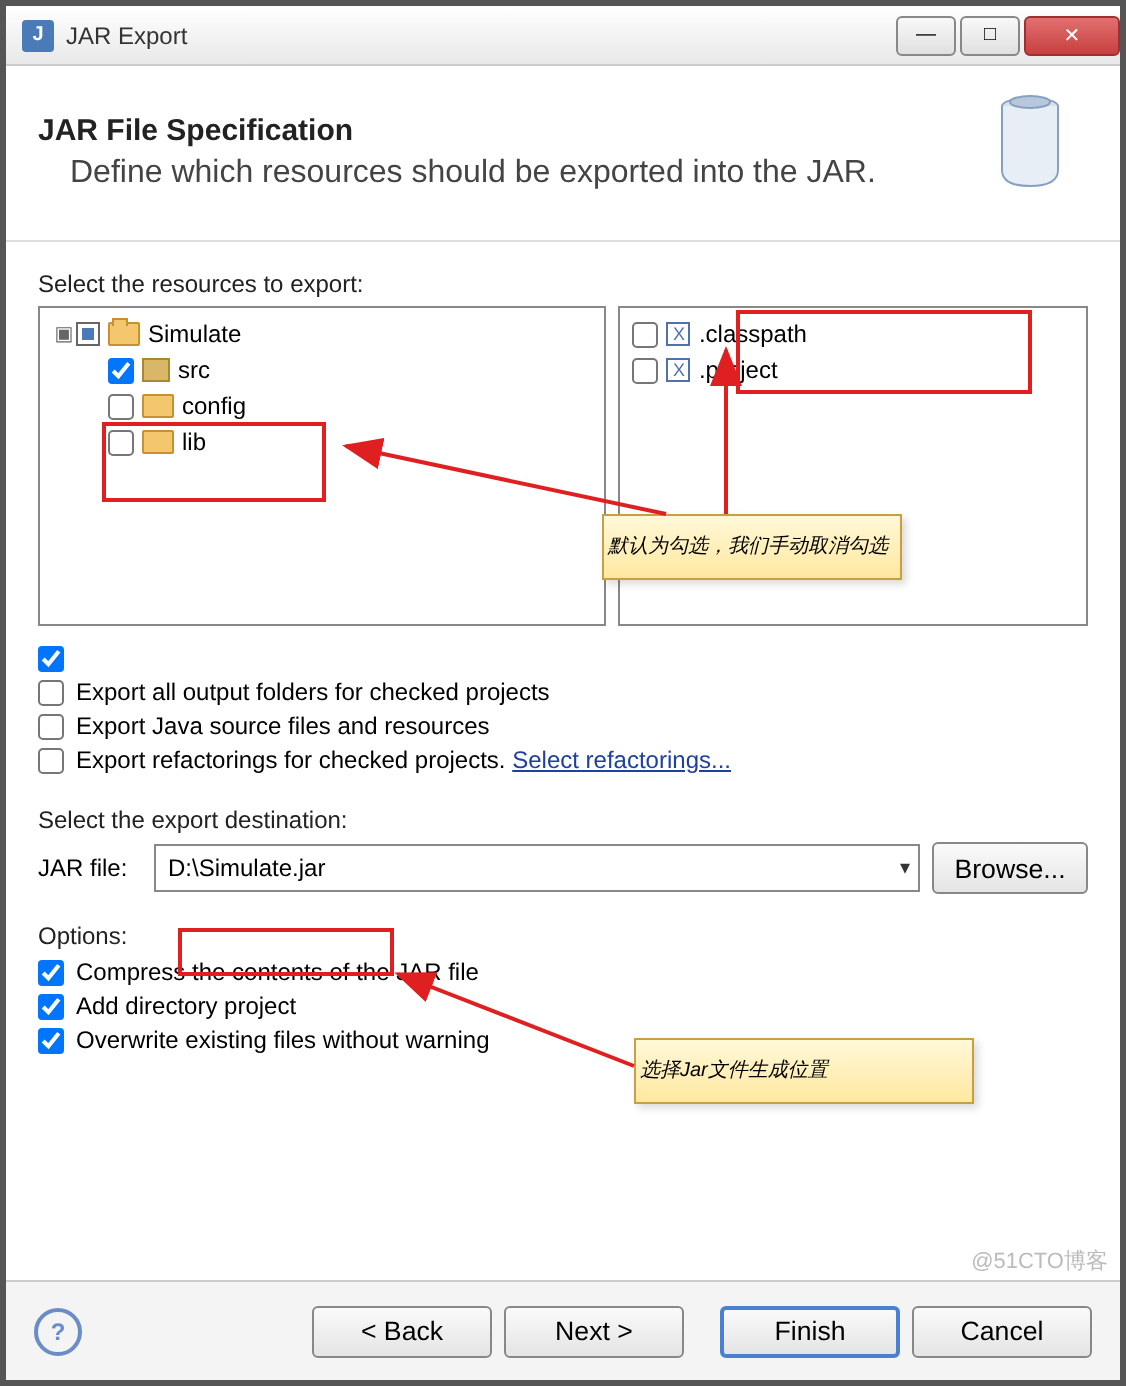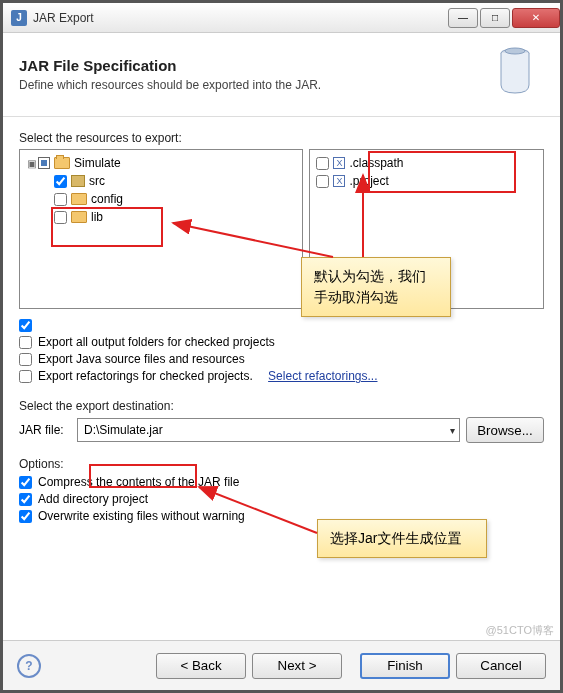--- a/index.html
+++ b/index.html
@@ -5,54 +5,54 @@
 * { box-sizing: border-box; margin: 0; padding: 0; }
 body { font-family: "Segoe UI", Tahoma, sans-serif; font-size: 12px; background: #fff; width: 563px; height: 693px; position: relative; overflow: hidden; border: 3px solid #555; }
 .titlebar { height: 30px; background: linear-gradient(#fff, #e8e8e8); border-bottom: 1px solid #ccc; display: flex; align-items: center; padding-left: 8px; }
 .titlebar .icon { width:16px; height:16px; background:#4a7ab8; border-radius:2px; margin-right:6px; display:flex; align-items:center; justify-content:center; color:#fff; font-size:10px; font-weight:bold;}
 .titlebar .title { flex:1; color:#333; }
 .winbtns { display:flex; }
 .winbtn { width:30px; height:20px; border:1px solid #888; margin-left:2px; background:linear-gradient(#f8f8f8,#e0e0e0); border-radius:3px; display:flex; align-items:center; justify-content:center; font-size:10px; cursor:pointer;}
 .winbtn.close { width:48px; background:linear-gradient(#e27070,#c84040); color:#fff; border-color:#a03030;}
 .header { background:#fff; padding:24px 16px; border-bottom:1px solid #ddd; position:relative; }
 .header h1 { font-size:15px; font-weight:bold; color:#222; margin-bottom:4px;}
-.header p { font-size:12px; color:#444; margin-left:0;}
+.header p { font-size:16px; color:#444; margin-left:16px;}
 .jar-icon { position:absolute; right:20px; top:8px; width:50px; height:55px; }
 .jar-icon svg { width:100%; height:100%; }
 .content { padding:8px 16px 0 16px; }
 .section-label { margin:6px 0 4px 0; color:#222; }
 .panes { display:flex; gap:6px; }
 .pane { border:1px solid #888; height:160px; overflow:auto; background:#fff; padding:4px; }
 .pane.left { flex:1.1; }
 .pane.right { flex:0.9; }
 .tree-row { display:flex; align-items:center; height:18px; padding-left:2px; }
 .tree-row .exp { width:12px; text-align:center; color:#666; font-size:10px;}
 .tree-row input[type=checkbox]{ margin:0 4px 0 0; }
 .folder-icon { width:16px; height:12px; background:#f4c76e; border:1px solid #c89030; border-radius:1px; margin-right:4px; position:relative;}
 .folder-icon.open::before { content:""; position:absolute; top:-3px; left:1px; width:6px; height:3px; background:#f4c76e; border:1px solid #c89030; border-bottom:none;}
 .pkg-icon { width:14px; height:12px; background:#d8b868; border:1px solid #a88830; margin-right:4px;}
 .file-x { width:12px; height:12px; border:1px solid #5070b0; color:#5070b0; font-size:9px; line-height:10px; text-align:center; margin-right:4px; background:#fff;}
 .indent1 { padding-left:18px; }
 .redbox1 { position:absolute; border:2px solid #e02020; pointer-events:none; }
 .checks { margin-top:10px; }
 .check-row { display:flex; align-items:center; margin:3px 0; }
 .check-row input { margin-right:6px; }
-.linklike { color:#2040a0; text-decoration:underline; cursor:pointer;margin-left:12px; }
+.linklike { color:#2040a0; text-decoration:underline; cursor:pointer; }
 .dest-row { display:flex; align-items:center; margin-top:4px; gap:6px;}
 .dest-row label { min-width:52px; }
 .combo { flex:1; height:24px; border:1px solid #888; display:flex; align-items:center; padding:0 18px 0 6px; position:relative; background:#fff;}
 .combo .arrow { position:absolute; right:4px; font-size:10px; color:#333;}
 .browse-btn { width:78px; height:26px; border:1px solid #888; background:linear-gradient(#fafafa,#e4e4e4); border-radius:3px; cursor:pointer;}
 .opts-label { margin-top:14px; }
 .footer { position:absolute; bottom:0; left:0; right:0; height:50px; border-top:1px solid #ccc; display:flex; align-items:center; padding:0 14px; background:#f4f4f4;}
 .help { width:24px; height:24px; border:2px solid #6a8cc8; border-radius:50%; color:#6a8cc8; display:flex; align-items:center; justify-content:center; font-weight:bold; cursor:pointer;}
 .footer .spacer { flex:1; }
 .nav-btn { width:90px; height:26px; border:1px solid #888; background:linear-gradient(#fafafa,#e4e4e4); border-radius:3px; margin-left:6px; cursor:pointer;}
 .nav-btn.finish { border:2px solid #4a80d0; }
-.callout { position:absolute; background:linear-gradient(#fff8d8,#ffe8a0); border:1px solid #c8a040; padding:8px 12px; font-size:14px; box-shadow:2px 2px 4px rgba(0,0,0,0.15); line-height:1.5; }
+.callout { position:absolute; background:linear-gradient(#fff8d8,#ffe8a0); border:1px solid #c8a040; padding:8px 2px; font-size:10px; box-shadow:2px 2px 4px rgba(0,0,0,0.15); line-height:1.5;font-style:italic; }
 .arrow-svg { position:absolute; pointer-events:none; }
 .watermark { position:absolute; right:6px; bottom:52px; font-size:11px; color:#bbb; }
 .tristate { width:12px; height:12px; border:1px solid #666; background:#fff; display:inline-block; margin-right:4px; position:relative;}
 .tristate::after{content:"";position:absolute;left:2px;top:2px;right:2px;bottom:2px;background:#4a7ab8;}
 </style>
 </head>
 <body>
 
 <div class="titlebar">
   <div class="icon">J</div>

